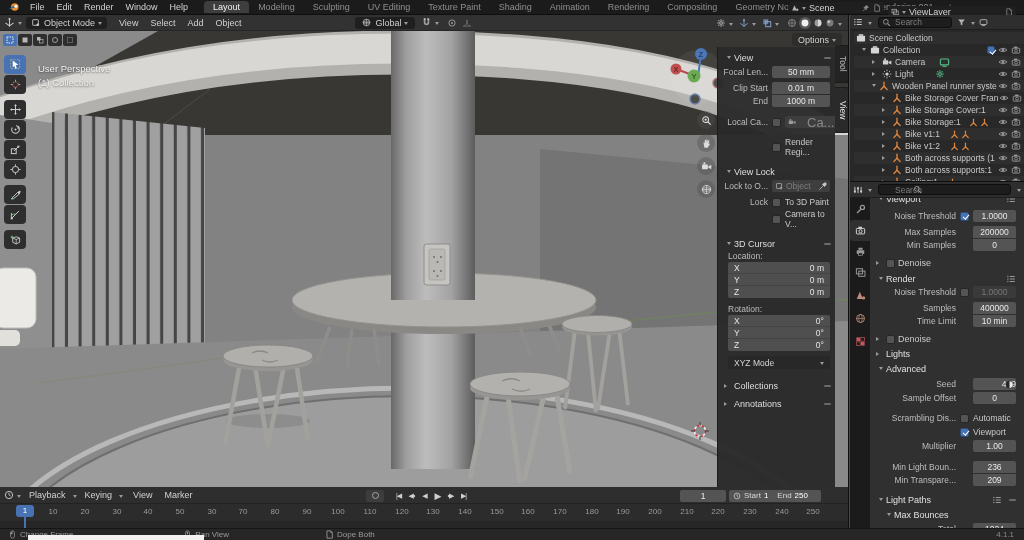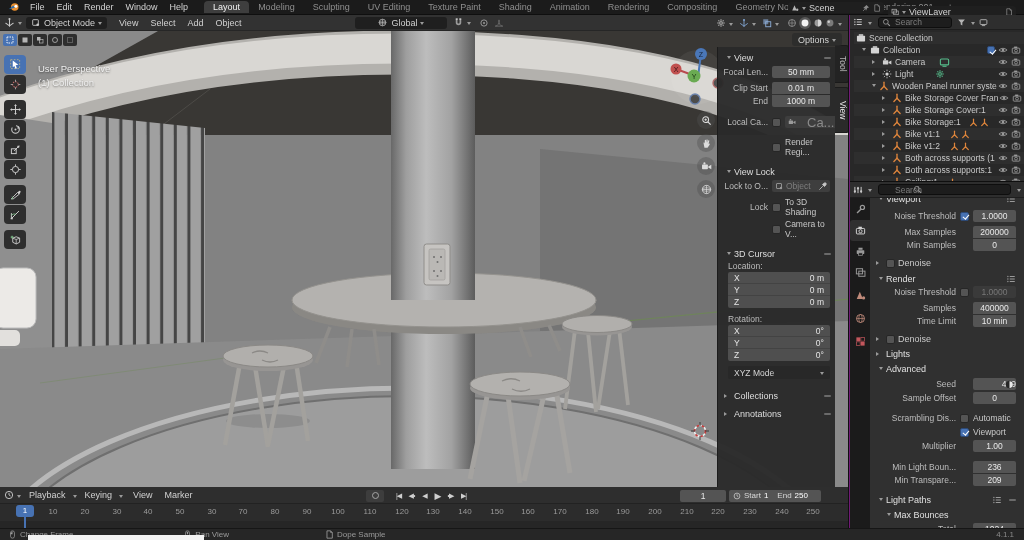--- a/index.html
+++ b/index.html
@@ -1,17 +1,17 @@
 <!DOCTYPE html>
 <html><head>
 <meta charset="utf-8">
 <style>
 *{box-sizing:border-box;margin:0;padding:0}
 body{background:#111;font-family:"Liberation Sans",sans-serif}
-#app{position:relative;width:1024px;height:540px;overflow:hidden;background:#701a75;font-size:9px;color:#cfcfcf}
+#app{position:relative;width:1024px;height:540px;overflow:hidden;background:#b91c1c;font-size:9px;color:#cfcfcf}
 .abs{position:absolute}
 .row{display:flex;align-items:center}
 .mtxt{color:#d2d2d2;font-size:9px}
 .dim{color:#8f8f8f}
 .cvd{display:inline-block;width:0;height:0;border:2.5px solid transparent;border-top:3.5px solid #9a9a9a;margin-left:3px;position:relative;top:2px}
 .cvr{display:inline-block;width:0;height:0;border:2.5px solid transparent;border-left:3.5px solid #9a9a9a;margin-right:2px;position:relative;top:0px}
 .ic{flex:0 0 auto}
 .pill{background:#1f1f1f;border-radius:3px}
 .fld{background:#545454;border-radius:2px;color:#e9e9e9;text-align:center;font-size:8.5px;height:12px;line-height:12px}
 .fld.off{background:#3a3a3a;color:#787878}
@@ -265,21 +265,21 @@
             <rect x="3" y="3" width="10" height="10" rx="1" fill="none" stroke="currentColor" stroke-width="1.6"></rect>
             <circle cx="12" cy="12" r="2.4" fill="currentColor"></circle>
           </svg>
         <span class="mtxt" style="margin-left:4px">Object Mode</span>
           <span class="cvd"></span>
       </div>
       <span class="mtxt" style="padding:0 6px">View</span>
       <span class="mtxt" style="padding:0 6px">Select</span>
       <span class="mtxt" style="padding:0 6px">Add</span>
       <span class="mtxt" style="padding:0 6px">Object</span>
-      <div class="row pill" style="height:12px;padding:0 23px;margin-left:108px">
+      <div class="row pill" style="height:12px;padding:0 7px;margin-left:108px">
         <svg class="ic" width="9" height="9" viewBox="0 0 16 16" color="#c9c9c9">
             <use href="#s-gridball"></use>
           </svg>
         <span class="mtxt" style="margin-left:4px">Global</span>
           <span class="cvd"></span>
       </div>
       <div class="row" style="margin-left:6px">
         <svg class="ic" width="11" height="11" viewBox="0 0 16 16" color="#9a9a9a">
             <use href="#s-magnet"></use>
           </svg>
@@ -649,21 +649,21 @@
             </svg>
           <span style="color:#7d7d7d;margin-left:3px;flex:1;font-size:8.5px">Object</span>
           <svg class="ic" width="9" height="9" viewBox="0 0 16 16" color="#c9c9c9">
               <use href="#s-eyedrop"></use>
             </svg>
         </span>
       </div>
       <div class="nrow" style="margin-top:5px">
           <span class="nlbl">Lock</span>
           <span class="chk"></span>
-          <span style="color:#c9c9c9;font-size:8.5px">To 3D Shading</span>
+          <span style="color:#c9c9c9;font-size:8.5px">To 3D Paint</span>
         </div>
       <div class="nrow" style="margin-top:2px">
           <span class="nlbl"></span>
           <span class="chk"></span>
           <span style="color:#c9c9c9;font-size:8.5px">Camera to V...</span>
         </div>
 
       <div class="nhdr" style="margin-top:10px">
           <span class="cvd" style="top:0"></span>
           <span>3D Cursor</span>
@@ -1214,18 +1214,18 @@
         <use href="#s-mouse"></use>
       </svg>
     <span>Change Frame</span>
     <svg class="ic" width="9" height="9" viewBox="0 0 16 16" color="#9a9a9a" style="margin:0 3px 0 110px">
         <use href="#s-mousem"></use>
       </svg>
     <span>Pan View</span>
     <svg class="ic" width="9" height="9" viewBox="0 0 16 16" color="#9a9a9a" style="margin:0 3px 0 96px">
         <use href="#s-doc"></use>
       </svg>
-    <span>Dope Sample</span>
+    <span>Dope Both</span>
     <span style="margin-left:auto;margin-right:10px;color:#8a8a8a">4.1.1</span>
   </div>
   <div class="abs" style="left:28px;top:535px;width:176px;height:5px;background:#f2f2f2"></div>
 
 </div>
 
 </body></html>

